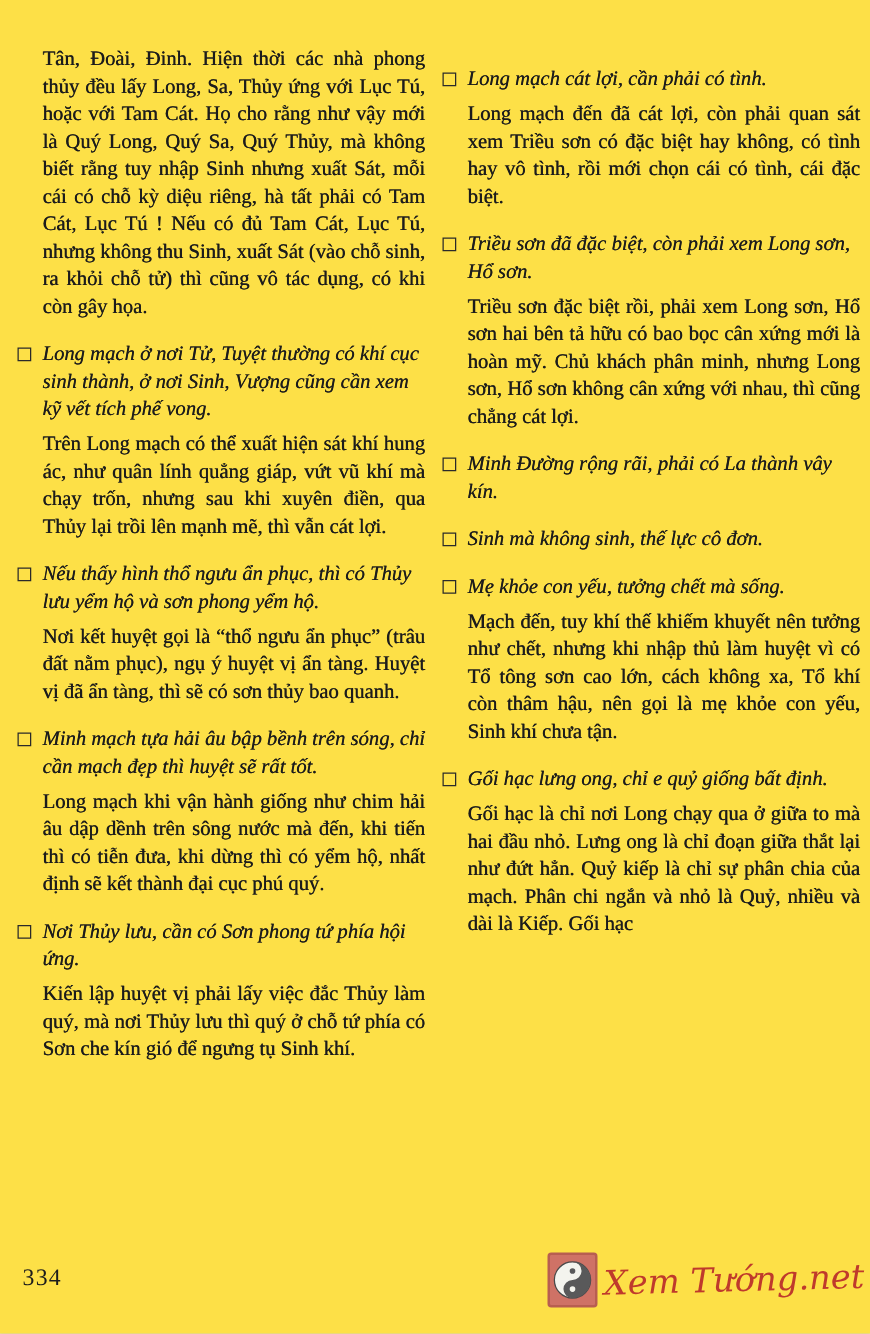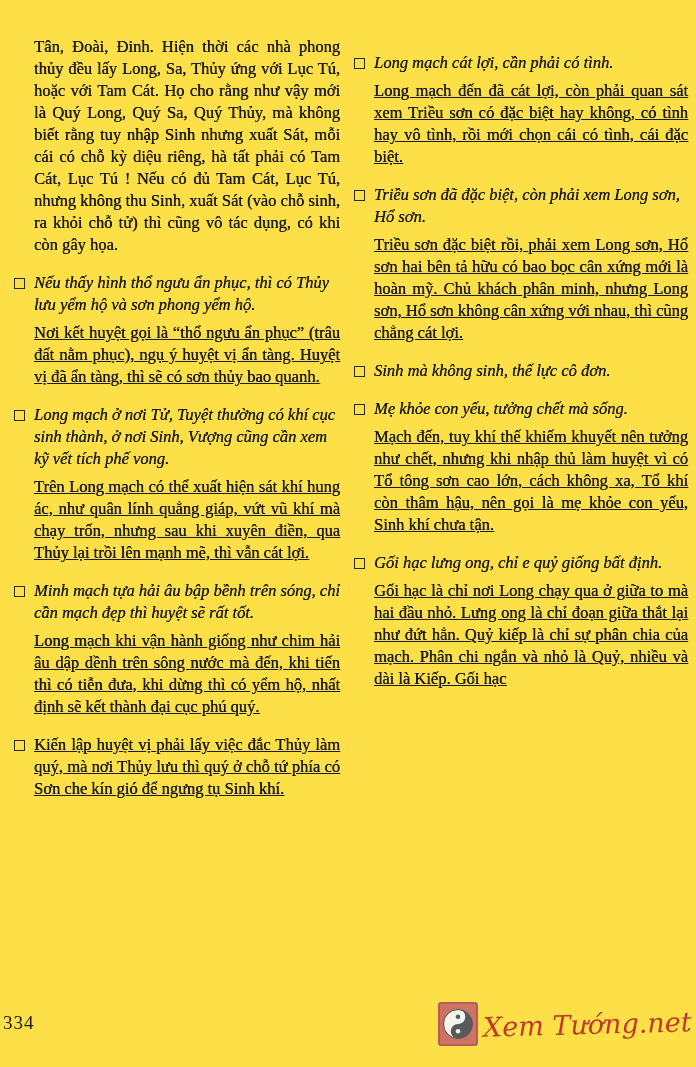--- a/index.html
+++ b/index.html
@@ -35,25 +35,24 @@
     background:transparent;
   }
   .entry .heading {
     font-style:italic;
     text-shadow:0.2px 0 0 currentColor;
   }
   .entry .body {
     margin-top:6px;
     text-align:justify;
     text-shadow:0.3px 0 0 currentColor;
-    text-decoration:underline;
   }
   .page-number {
     position:absolute;
-    left:3px; top:1012px;
+    left:18px; top:1012px;
     font-size:19px;
     letter-spacing:1px;
   }
   .watermark {
     position:absolute;
     right:4px; top:1002px;
     display:flex; align-items:center;
   }
   .wm-logo {
     width:40px; height:44px;
@@ -73,57 +72,59 @@
 </head>
 <body>
 
 <div class="page">
   <div class="columns">
     <div class="col col-left" id="left-col-entries">
       <p class="intro">Tân, Đoài, Đinh. Hiện thời các nhà phong thủy đều lấy Long, Sa, Thủy ứng với Lục Tú, hoặc với Tam Cát. Họ cho rằng như vậy mới là Quý Long, Quý Sa, Quý Thủy, mà không biết rằng tuy nhập Sinh nhưng xuất Sát, mỗi cái có chỗ kỳ diệu riêng, hà tất phải có Tam Cát, Lục Tú ! Nếu có đủ Tam Cát, Lục Tú, nhưng không thu Sinh, xuất Sát (vào chỗ sinh, ra khỏi chỗ tử) thì cũng vô tác dụng, có khi còn gây họa.</p>
 
   <div class="entry">
     <span class="bullet"></span>
-    <div class="heading">Nếu thấy hình thổ ngưu ẩn phục, thì có Thủy lưu yểm hộ và sơn phong yểm hộ.</div>
-    <div class="body">Nơi kết huyệt gọi là “thổ ngưu ẩn phục” (trâu đất nằm phục), ngụ ý huyệt vị ẩn tàng. Huyệt vị đã ẩn tàng, thì sẽ có sơn thủy bao quanh.</div>
+    <div class="heading">Long mạch ở nơi Tử, Tuyệt thường có khí cục sinh thành, ở nơi Sinh, Vượng cũng cần xem kỹ vết tích phế vong.</div>
+    <div class="body">Trên Long mạch có thể xuất hiện sát khí hung ác, như quân lính quẳng giáp, vứt vũ khí mà chạy trốn, nhưng sau khi xuyên điền, qua Thủy lại trồi lên mạnh mẽ, thì vẫn cát lợi.</div>
   </div>
 
   <div class="entry">
     <span class="bullet"></span>
-    <div class="heading">Long mạch ở nơi Tử, Tuyệt thường có khí cục sinh thành, ở nơi Sinh, Vượng cũng cần xem kỹ vết tích phế vong.</div>
-    <div class="body">Trên Long mạch có thể xuất hiện sát khí hung ác, như quân lính quẳng giáp, vứt vũ khí mà chạy trốn, nhưng sau khi xuyên điền, qua Thủy lại trồi lên mạnh mẽ, thì vẫn cát lợi.</div>
+    <div class="heading">Nếu thấy hình thổ ngưu ẩn phục, thì có Thủy lưu yểm hộ và sơn phong yểm hộ.</div>
+    <div class="body">Nơi kết huyệt gọi là “thổ ngưu ẩn phục” (trâu đất nằm phục), ngụ ý huyệt vị ẩn tàng. Huyệt vị đã ẩn tàng, thì sẽ có sơn thủy bao quanh.</div>
   </div>
 
   <div class="entry">
     <span class="bullet"></span>
     <div class="heading">Minh mạch tựa hải âu bập bềnh trên sóng, chỉ cần mạch đẹp thì huyệt sẽ rất tốt.</div>
     <div class="body">Long mạch khi vận hành giống như chim hải âu dập dềnh trên sông nước mà đến, khi tiến thì có tiễn đưa, khi dừng thì có yểm hộ, nhất định sẽ kết thành đại cục phú quý.</div>
   </div>
 
   <div class="entry">
     <span class="bullet"></span>
+    <div class="heading">Nơi Thủy lưu, cần có Sơn phong tứ phía hội ứng.</div>
     <div class="body">Kiến lập huyệt vị phải lấy việc đắc Thủy làm quý, mà nơi Thủy lưu thì quý ở chỗ tứ phía có Sơn che kín gió để ngưng tụ Sinh khí.</div>
   </div>
 
 </div>
     <div class="col col-right" id="right-col-entries">
   <div class="entry">
     <span class="bullet"></span>
     <div class="heading">Long mạch cát lợi, cần phải có tình.</div>
     <div class="body">Long mạch đến đã cát lợi, còn phải quan sát xem Triều sơn có đặc biệt hay không, có tình hay vô tình, rồi mới chọn cái có tình, cái đặc biệt.</div>
   </div>
 
   <div class="entry">
     <span class="bullet"></span>
     <div class="heading">Triều sơn đã đặc biệt, còn phải xem Long sơn, Hổ sơn.</div>
     <div class="body">Triều sơn đặc biệt rồi, phải xem Long sơn, Hổ sơn hai bên tả hữu có bao bọc cân xứng mới là hoàn mỹ. Chủ khách phân minh, nhưng Long sơn, Hổ sơn không cân xứng với nhau, thì cũng chẳng cát lợi.</div>
   </div>
 
   <div class="entry">
     <span class="bullet"></span>
+    <div class="heading">Minh Đường rộng rãi, phải có La thành vây kín.</div>
   </div>
 
 
   <div class="entry">
     <span class="bullet"></span>
     <div class="heading">Sinh mà không sinh, thế lực cô đơn.</div>
   </div>
 
   <div class="entry">
     <span class="bullet"></span>

